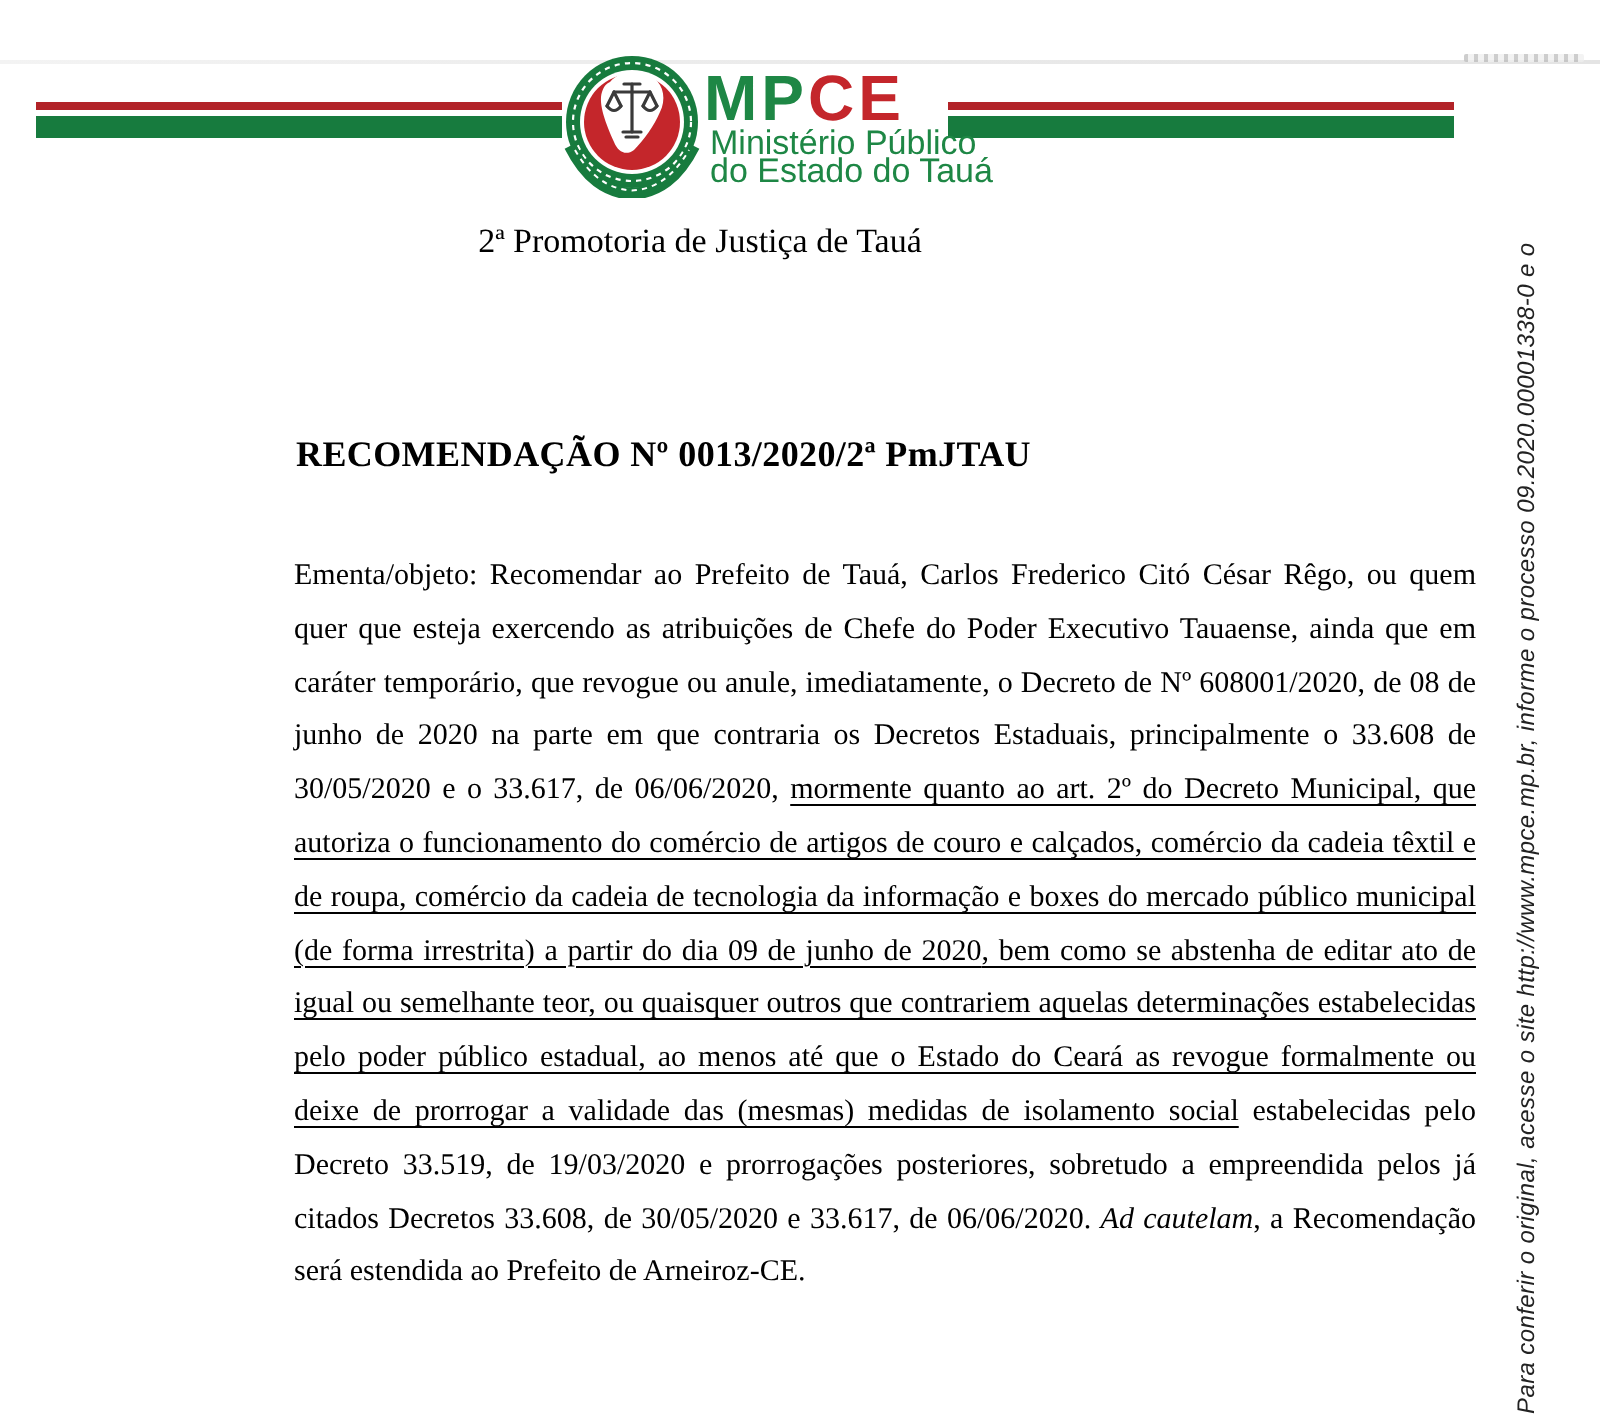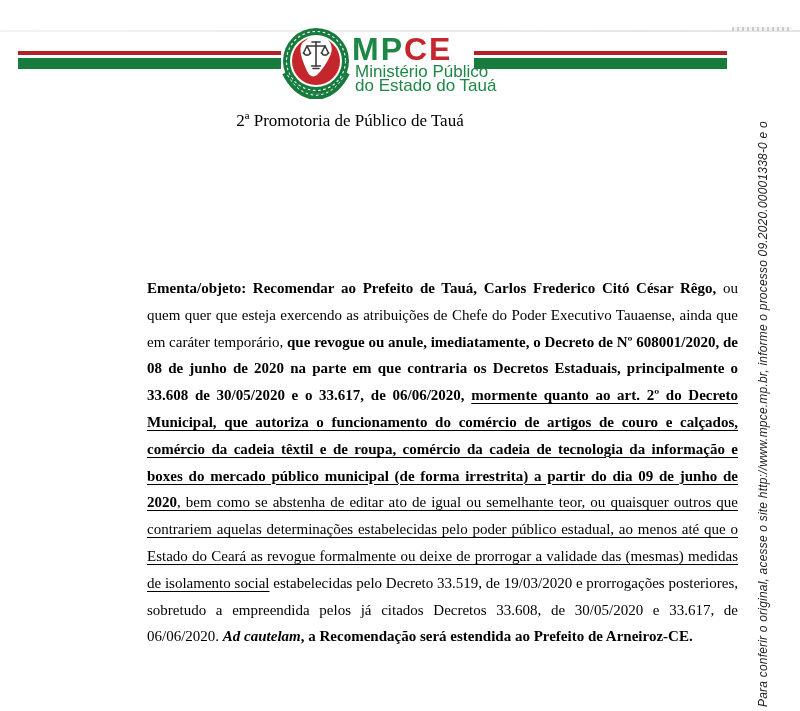--- a/index.html
+++ b/index.html
@@ -32,21 +32,21 @@
   .org{font-weight:normal;font-size:17px;line-height:14px;color:var(--mp-green,#1e8745);margin-left:3px;}
 
   
   .promotoria{position:absolute;left:0;top:111px;width:700px;text-align:center;font-size:17px;}
   .procedure{position:absolute;left:8px;top:153px;font-size:18px;}
   .doc-title{position:absolute;left:148px;top:217px;font-size:18px;font-weight:bold;letter-spacing:.2px;}
 
   
   .body-text{position:absolute;left:147px;top:275px;width:591px;
              font-size:15px;line-height:26.8px;text-align:justify;}
-  .body-text .b{font-weight:bold;}
+  .body-text .b{font-weight:normal;}
   .body-text .i{font-style:italic;}
   .body-text .u{text-decoration:underline;text-underline-offset:3px;text-decoration-thickness:1.4px;}
 
   
   .vertical-note{position:absolute;left:756px;top:707px;width:618px;white-space:nowrap;
                  transform:rotate(-90deg);transform-origin:0 0;
                  font-family:"Liberation Sans","DejaVu Sans",sans-serif;
                  font-style:italic;font-size:12px;color:#222;letter-spacing:.2px;}
 </style>
 </head>
@@ -91,21 +91,22 @@
       </svg>
     </div>
 
     <div class="logotext">
       <div class="acronym"><span class="mp">MP</span><span class="ce">CE</span></div>
       <div class="org">Ministério Público</div>
       <div class="org">do Estado do Tauá</div>
     </div>
   </header>
 
-  <div class="promotoria">2ª Promotoria de Público de Tauá</div>
+  <div class="promotoria">2ª Promotoria de Justiça de Tauá</div>
 
 
+  <div class="doc-title">RECOMENDAÇÃO Nº 0013/2020/2ª PmJTAU</div>
 
   <div class="body-text"><span class="b">Ementa/objeto: Recomendar ao Prefeito de Tauá, Carlos Frederico Citó César Rêgo, </span><span class="">ou quem quer que esteja exercendo as atribuições de Chefe do Poder Executivo Tauaense, ainda que em caráter temporário, </span><span class="b">que revogue ou anule, imediatamente, o Decreto de Nº 608001/2020, de 08 de junho de 2020 na parte em que contraria os Decretos Estaduais, principalmente o 33.608 de 30/05/2020 e o 33.617, de 06/06/2020, </span><span class="b u">mormente quanto ao art. 2º do Decreto Municipal, que autoriza o funcionamento do comércio de artigos de couro e calçados, comércio da cadeia têxtil e de roupa, comércio da cadeia de tecnologia da informação e boxes do mercado público municipal (de forma irrestrita) a partir do dia 09 de junho de 2020</span><span class="u">, bem como se abstenha de editar ato de igual ou semelhante teor, ou quaisquer outros que contrariem aquelas determinações estabelecidas pelo poder público estadual, ao menos até que o Estado do Ceará as revogue formalmente ou deixe de prorrogar a validade das (mesmas) medidas de isolamento social</span><span class=""> estabelecidas pelo Decreto 33.519, de 19/03/2020 e prorrogações posteriores, sobretudo a empreendida pelos já citados Decretos 33.608, de 30/05/2020 e 33.617, de 06/06/2020. </span><span class="b i">Ad cautelam</span><span class="b">, a Recomendação será estendida ao Prefeito de Arneiroz-CE.</span></div>
 
   <div class="vertical-note">Para conferir o original, acesse o site http://www.mpce.mp.br, informe o processo 09.2020.00001338-0 e o</div>
 
 </div>
 
 </body></html>

